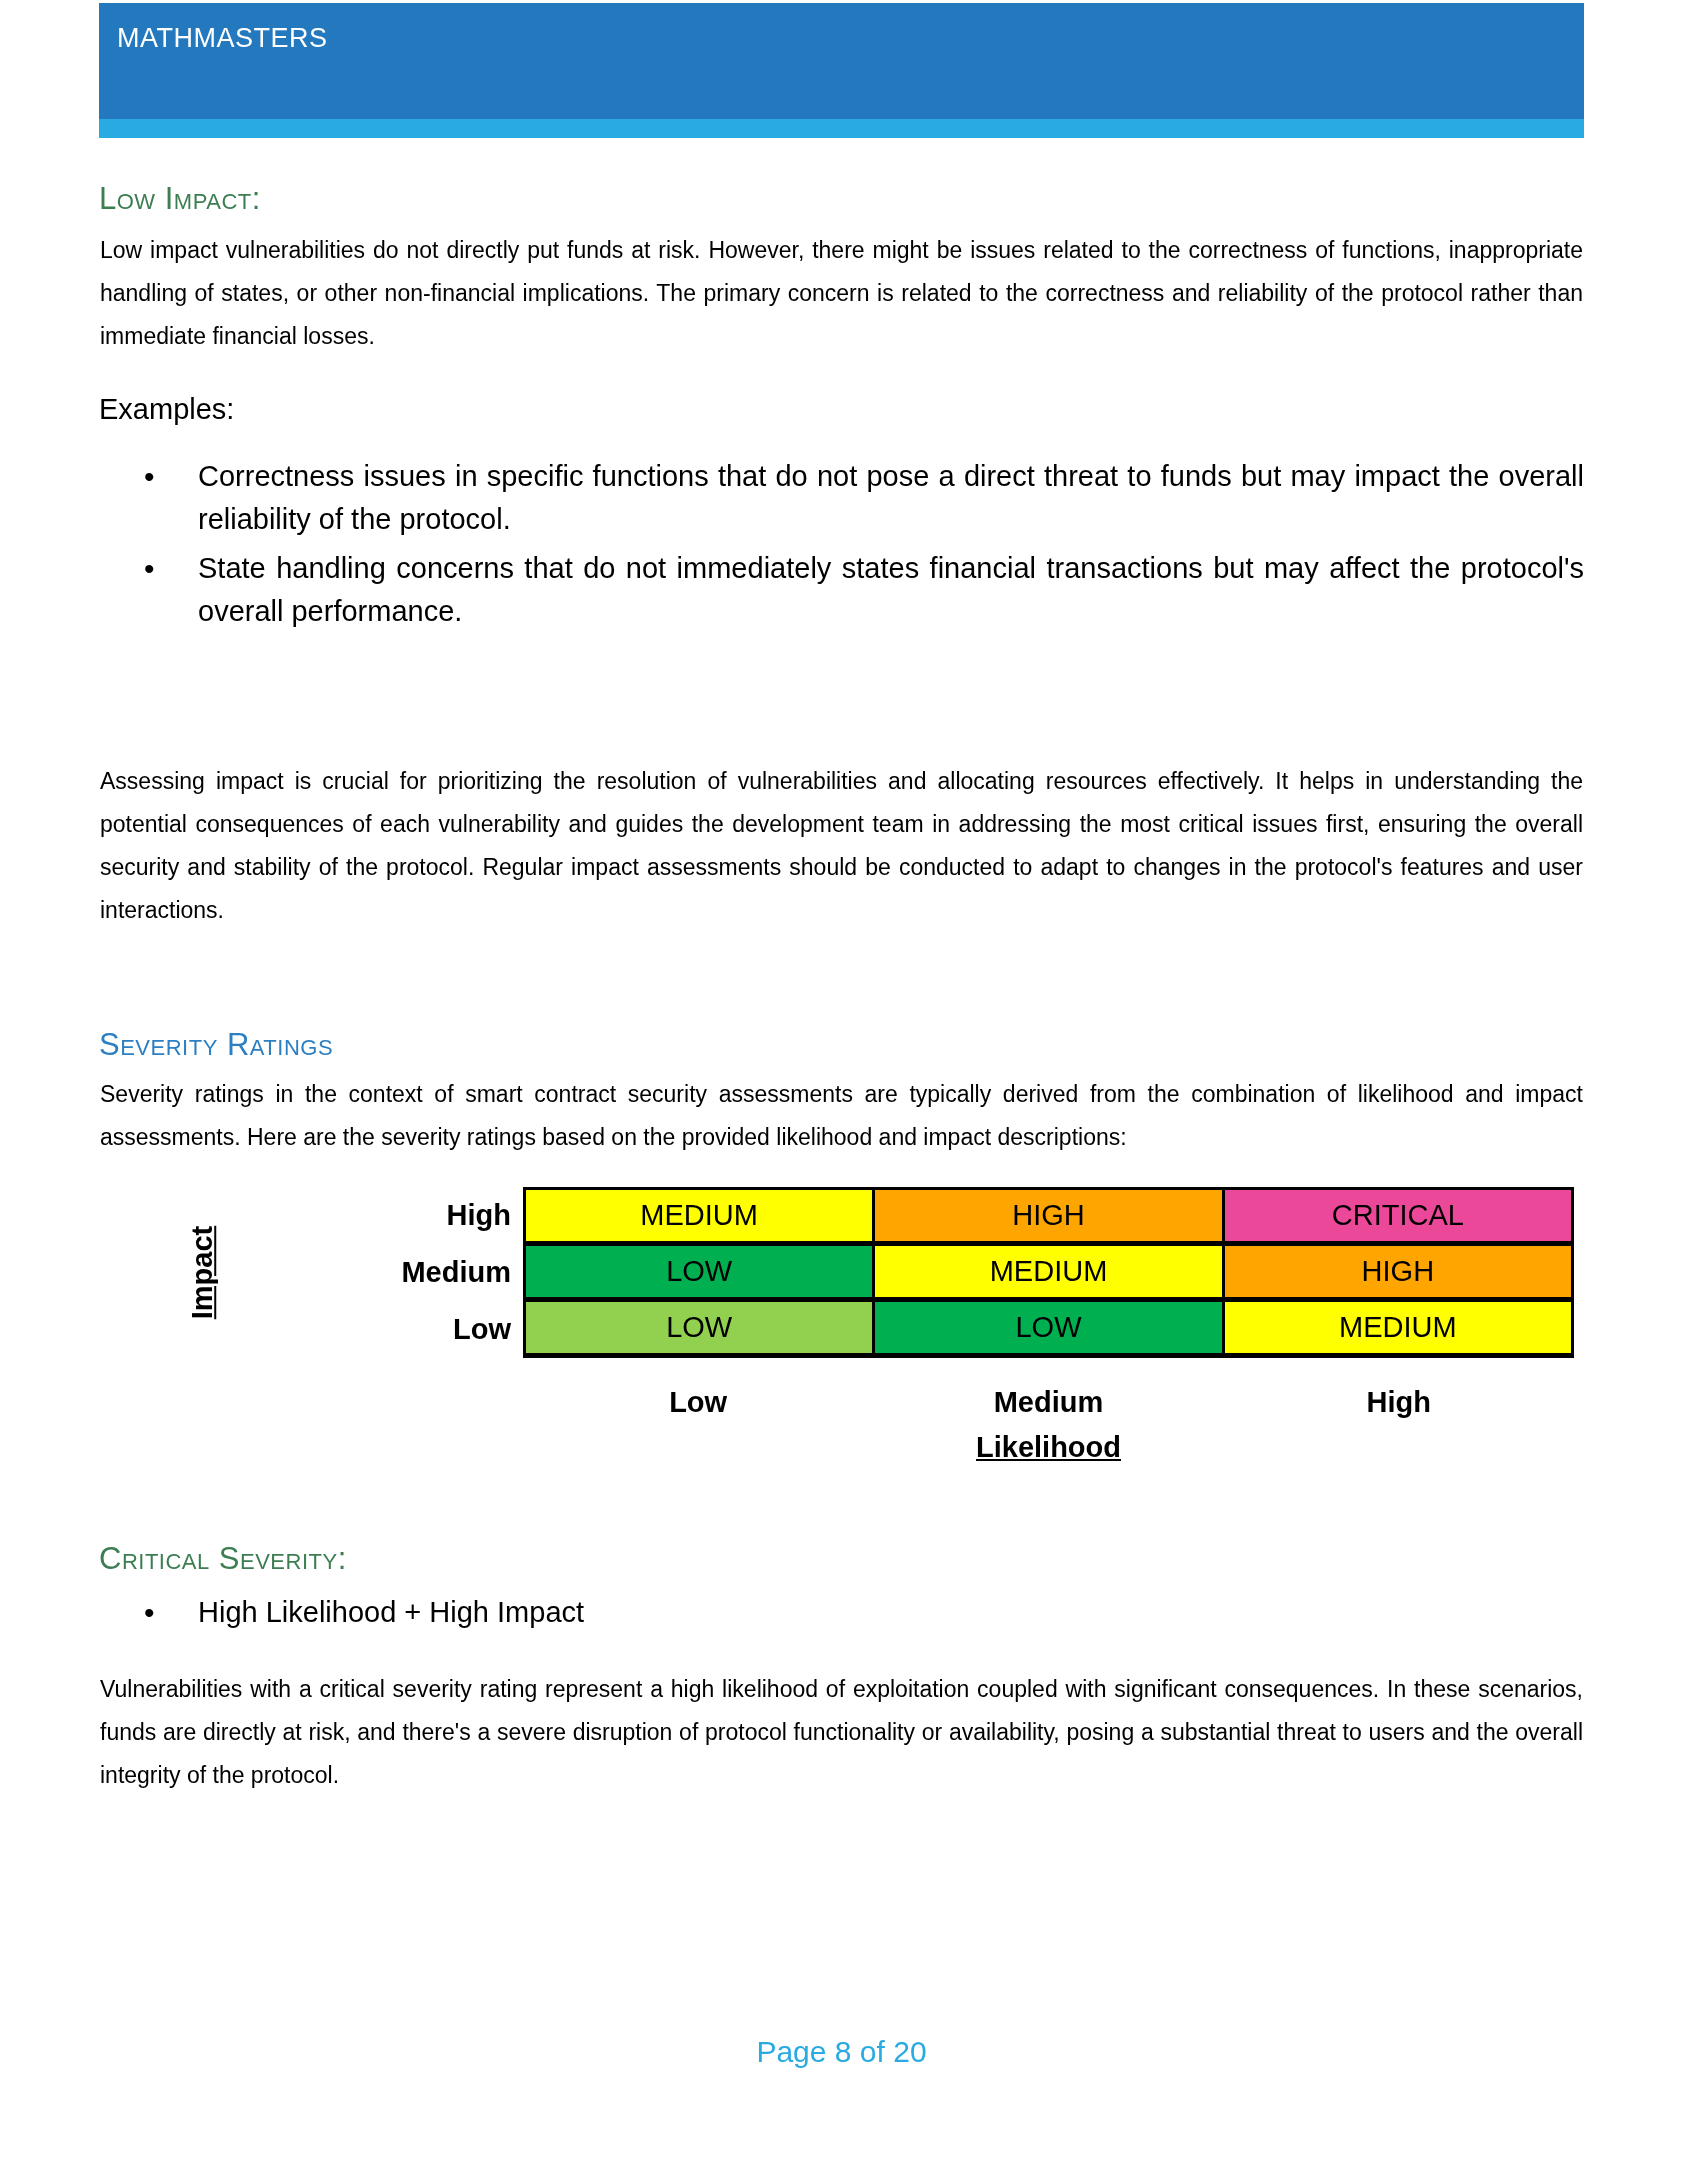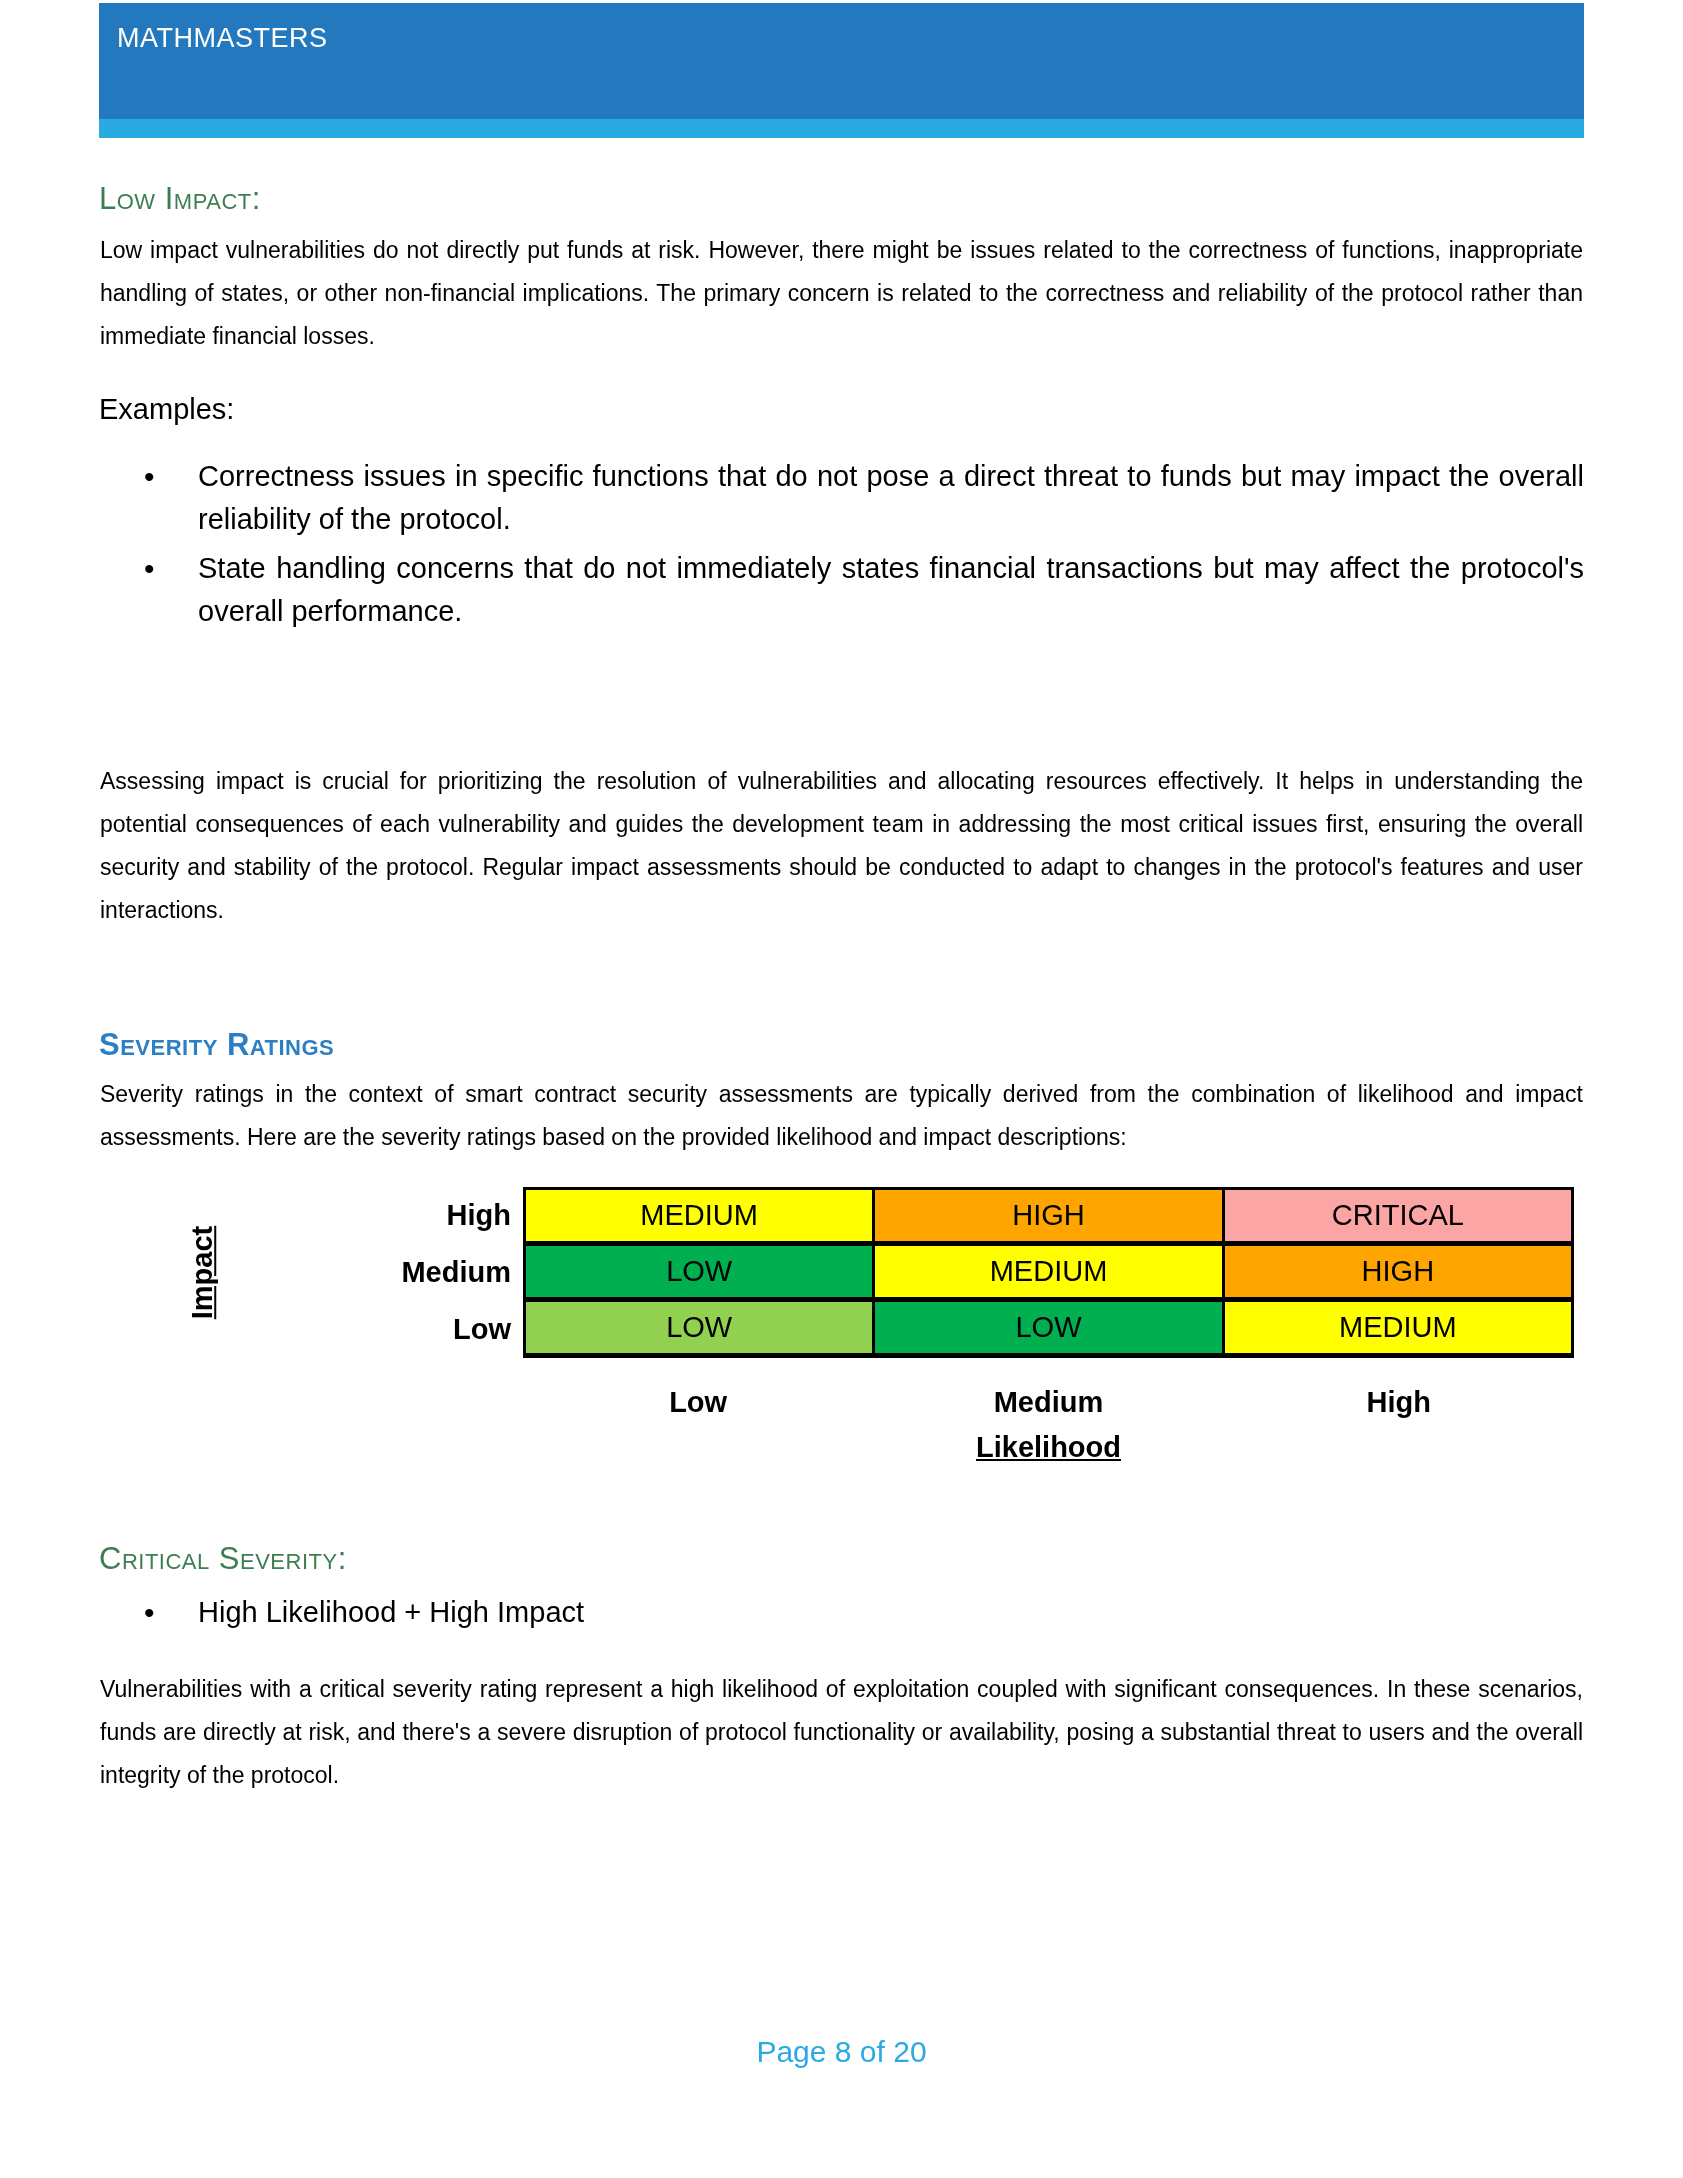--- a/index.html
+++ b/index.html
@@ -24,21 +24,21 @@
   
   .content { position: absolute; left: 99px; top: 116px; width: 1485px; }
 
   .sec-heading {
     font-variant: small-caps;
     font-size: 31px;
     letter-spacing: 0.5px;
     font-weight: 400;
   }
   .sec-heading.green { color: var(--heading_green, #3C7E52); }
-  .sec-heading.blue  { color: var(--heading_blue, #2B7FC2); font-weight: bold; }
+  .sec-heading.blue  { color: var(--heading_blue, #2B7FC2); }
 
   .para {
     font-size: 23px; line-height: 43px;
     text-align: justify;
     margin: 1px;
   }
 
   .h-low-impact   { margin-top: 65px; }
   .p-low-impact   { margin-top: 12px; }
   .examples-label { margin-top: 30px; font-size: 29px; line-height: 43px; }
@@ -149,21 +149,21 @@
         <span class="impact-label">Impact</span>
       </div>
       <div class="rowlabels-col">
           <div class="rowlabel">High</div>
           <div class="rowlabel">Medium</div>
           <div class="rowlabel">Low</div>
         </div>
       <div class="matrix-grid">
           <div class="matrix-cell" style="background: rgb(255, 255, 0);">MEDIUM</div>
           <div class="matrix-cell" style="background: rgb(255, 165, 0);">HIGH</div>
-          <div class="matrix-cell" style="background: #fca5a5;">CRITICAL</div>
+          <div class="matrix-cell" style="background: #ec4899;">CRITICAL</div>
           <div class="matrix-cell" style="background: rgb(0, 176, 80);">LOW</div>
           <div class="matrix-cell" style="background: rgb(255, 255, 0);">MEDIUM</div>
           <div class="matrix-cell" style="background: rgb(255, 165, 0);">HIGH</div>
           <div class="matrix-cell" style="background: rgb(146, 208, 80);">LOW</div>
           <div class="matrix-cell" style="background: rgb(0, 176, 80);">LOW</div>
           <div class="matrix-cell" style="background: rgb(255, 255, 0);">MEDIUM</div>
         </div>
     </div>
     <div class="collabels">
         <div class="collabel">Low</div>

